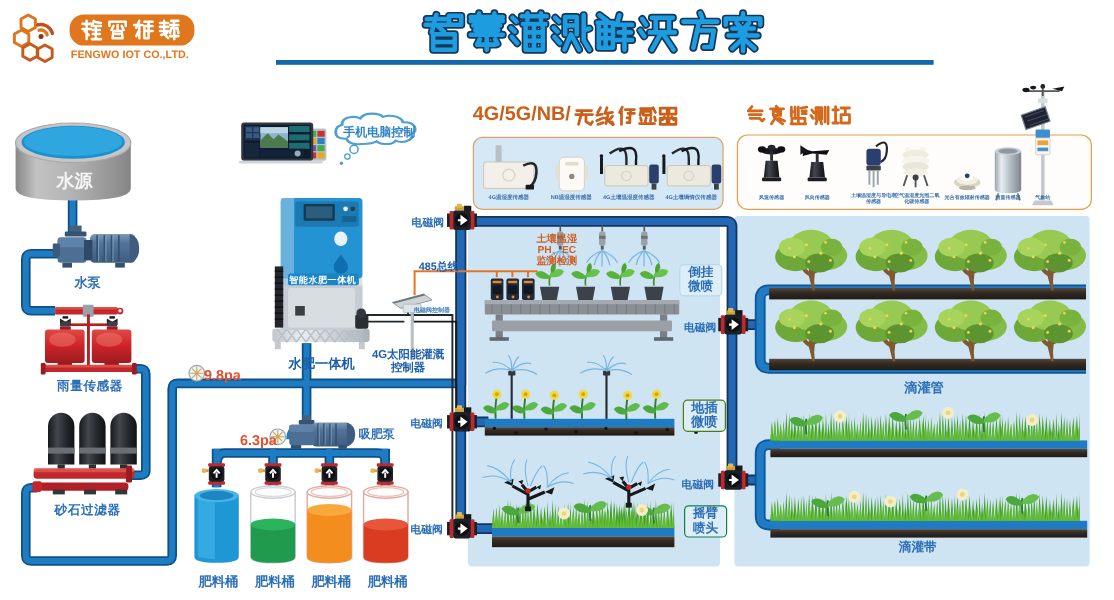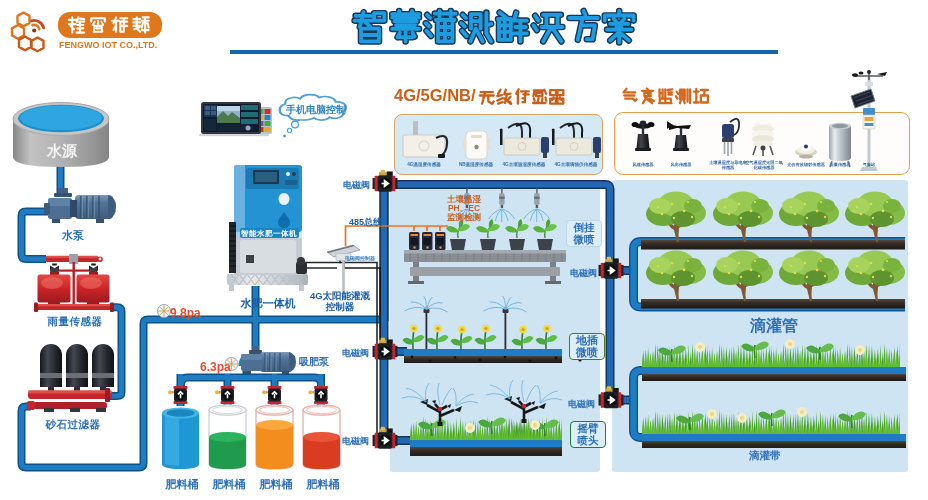--- a/index.html
+++ b/index.html
@@ -720,21 +720,21 @@
 <div class="lbl dk" style="left:305px;top:291px;width:70px;text-align:center;font-size:9.5px;line-height:10.5px;">4G太阳能灌溉<br>控制器</div>
 <div class="lbl" style="left:343px;top:179px;font-size:9px;">电磁阀</div>
 <div class="lbl" style="left:342px;top:347px;font-size:9px;">电磁阀</div>
 <div class="lbl" style="left:342px;top:435px;font-size:9px;">电磁阀</div>
 <div class="lbl" style="left:570px;top:267px;font-size:9px;">电磁阀</div>
 <div class="lbl" style="left:568px;top:398px;font-size:9px;">电磁阀</div>
 <div class="lbl org" style="left:407px;top:195px;width:36px;text-align:center;font-size:8.5px;line-height:8.8px;font-weight:bold;color:#cf5e22;margin-left:39px;">土壤温湿<br>PH、EC<br>监测检测</div>
 <div class="lbl" style="left:566px;top:220px;width:34px;text-align:center;font-size:10.5px;line-height:11.5px;background:#ddeef9;border:1px solid #b9d8ee;border-radius:4px;padding:1px 0;">倒挂<br>微喷</div>
 <div class="lbl" style="left:569px;top:333px;width:34px;text-align:center;font-size:11px;line-height:11.5px;background:#ddeef9;border:1px solid #4d7c0f;border-radius:4px;padding:1px 0;">地插<br>微喷</div>
 <div class="lbl" style="left:570px;top:421px;width:34px;text-align:center;font-size:10.5px;line-height:11.5px;background:#ddeef9;border:1px solid #15803d;border-radius:4px;padding:1px 0;">摇臂<br>喷头</div>
-<div class="lbl" style="left:750px;top:316px;width:40px;text-align:right;font-size:16px;">滴灌管</div>
+<div class="lbl" style="left:750px;top:316px;width:40px;text-align:center;font-size:11px;">滴灌管</div>
 <div class="lbl" style="left:749px;top:449px;width:40px;text-align:left;font-size:10.5px;">滴灌带</div>
 
 <div class="lbl" style="left:402px;top:162px;width:44px;text-align:center;font-size:4.6px;color:#3a6fae;">4G温湿度传感器</div>
 <div class="lbl" style="left:454px;top:162px;width:44px;text-align:center;font-size:4.6px;color:#3a6fae;">NB温湿度传感器</div>
 <div class="lbl" style="left:498px;top:162px;width:52px;text-align:center;font-size:4.6px;color:#3a6fae;">4G土壤温湿度传感器</div>
 <div class="lbl" style="left:550px;top:162px;width:52px;text-align:center;font-size:4.6px;color:#3a6fae;">4G土壤墒情仪传感器</div>
 
 <div class="lbl" style="left:625px;top:162px;width:36px;text-align:center;font-size:4.2px;color:#3a6fae;">风速传感器</div>
 <div class="lbl" style="left:663px;top:162px;width:36px;text-align:center;font-size:4.2px;color:#3a6fae;">风向传感器</div>
 <div class="lbl" style="left:706px;top:160px;width:44px;text-align:center;font-size:4.2px;line-height:5px;color:#3a6fae;">土壤温湿度与导电率<br>传感器</div>

